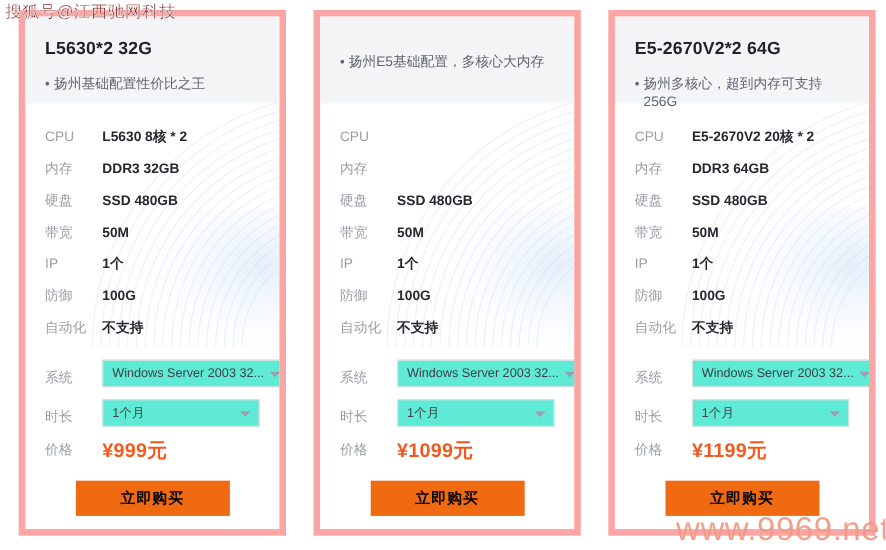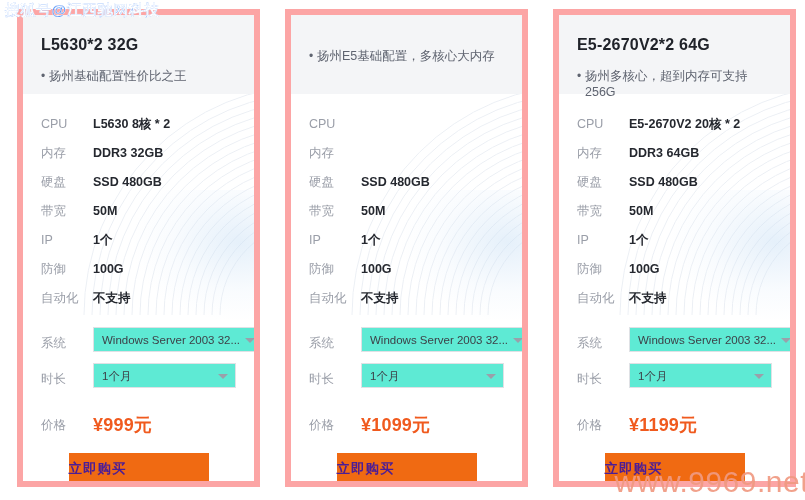--- a/index.html
+++ b/index.html
@@ -167,21 +167,21 @@
     border-left: 5px solid transparent;
     border-right: 5px solid transparent;
     border-top: 5px solid #9aa0aa;
   }
 
   
   .price-row {
     display: flex;
     align-items: center;
     height: 34px;
-    margin-top: 20px;
+    margin-top: 4px;
   }
   .price-key {
     flex: 0 0 52px;
     font-size: 12.5px;
     color: #9a9ea8;
     line-height: 17px;
   }
   .price-val {
     font-size: 18px;
     font-weight: bold;
@@ -195,39 +195,39 @@
     z-index: 2;
     margin-top: 11px;
     display: flex;
     justify-content: center;
   }
   .buy-btn {
     width: 140px;
     height: 32px;
     background: #f06a12;
     border: none;
-    color: #4c1d95;
+    color: #000000;
     font-size: 13.5px;
     font-weight: bold;
     letter-spacing: 1px;
     font-family: "Liberation Sans", "DejaVu Sans", sans-serif;
     cursor: pointer;
     line-height: 32px;
-    text-align: left;
+    text-align: center;
   }
 
   
   .wm-top {
     position: absolute;
     top: 1px;
     left: 5px;
     z-index: 20;
     font-size: 15px;
-    font-weight: bold;
-    color: #3b82f6;
+    font-weight: normal;
+    color: #7f1d1d;
     letter-spacing: .5px;
     -webkit-text-stroke: .3px #ffffff;
     text-shadow: 0 0 1px rgba(255,255,255,.9);
     white-space: nowrap;
     pointer-events: none;
   }
 
   .wm-bottom {
     position: absolute;
     right: -4px;

